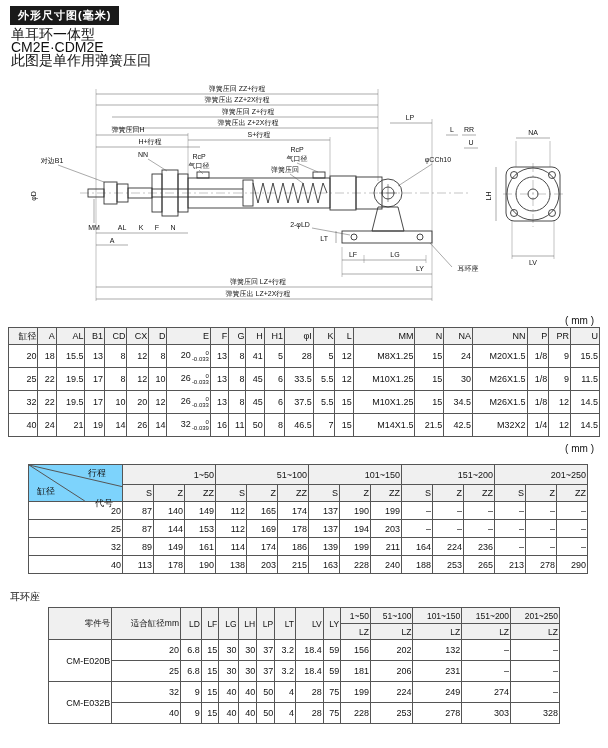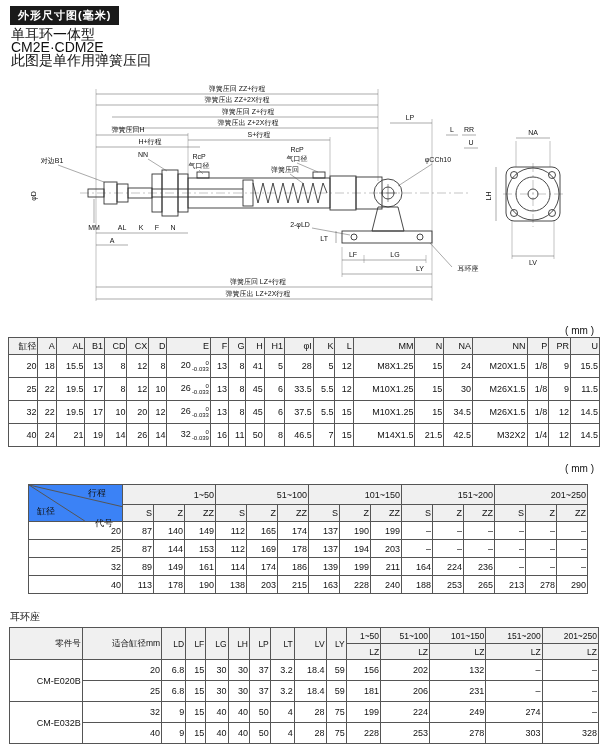--- a/index.html
+++ b/index.html
@@ -3,39 +3,39 @@
 <meta charset="utf-8">
 <style>
   *{box-sizing:border-box;margin:0;padding:0;}
   html,body{background:#fff;}
   body{width:608px;height:748px;overflow:hidden;color:#111;
        font-family:"Liberation Sans","DejaVu Sans",sans-serif;}
   .badge{display:inline-block;background:#1a1a1a;color:#fff;font-size:11px;font-weight:bold;
          padding:2px 8px;margin:6px 8px 3px 10px;letter-spacing:1px;}
   .sub{font-size:14px;line-height:13px;margin-left:11px;}
   svg.draw{display:block;margin-top:4px;}
-  .unit{font-size:10px;text-align:right;padding-right:14px;margin-top:16px;}
+  .unit{font-size:10px;text-align:right;padding-right:14px;margin-top:6px;}
   table{border-collapse:collapse;font-size:9px;text-align:right;color:#111;}
   th,td{border:1px solid #555;padding:0 1px;font-weight:normal;}
   thead th{background:#f0f0f0;}
   .t1{width:592px;margin:1px auto 0;}
   .t1 thead th{height:17px;}
   .t1 td{height:23px;}
   .t2{width:560px;margin:10px 0 0 28px;table-layout:fixed;}
   .t2 td{height:18px;}
   .t2 thead tr:first-child th{height:20px;}
   .t2 thead tr:last-child th{height:17px;}
-  .t2 .corner{width:94px;position:relative;background:#3b82f6;padding:0;}
+  .t2 .corner{width:94px;position:relative;background:#7dd3fc;padding:0;}
   .corner svg{position:absolute;left:0;top:0;width:100%;height:100%;}
   .corner span{position:absolute;font-size:9px;}
   .c-top{top:2px;right:16px;}
   .c-mid{top:32px;right:9px;}
   .c-bot{bottom:3px;left:8px;}
   .heading{font-size:10px;margin:16px 0 3px 10px;}
-  .t3{width:590px;margin:0 auto;}
+  .t3{width:512px;margin:0 auto;}
   .t3 thead th{height:16px;font-size:8.5px;}
   .t3 td{height:21px;}
   .tol{display:inline-flex;flex-direction:column;font-size:6px;line-height:6px;
        margin-left:1px;vertical-align:middle;}
 </style>
 </head>
 <body>
 
 
 

